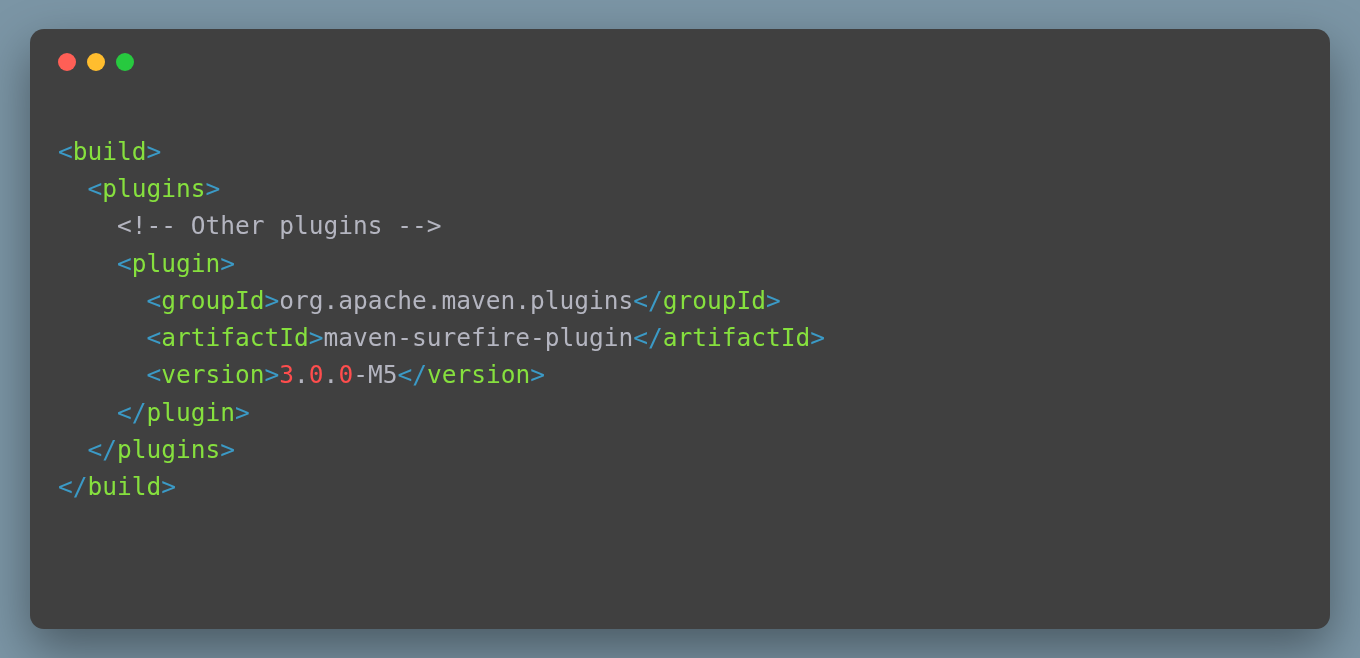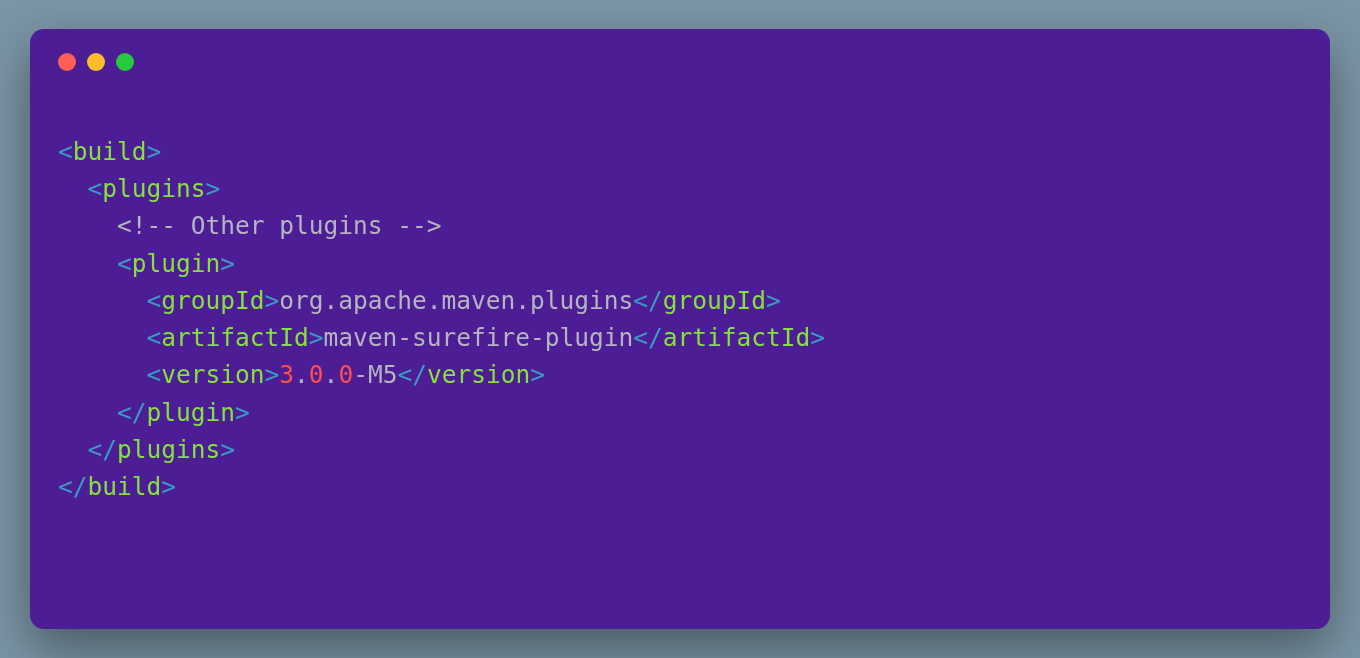--- a/index.html
+++ b/index.html
@@ -6,21 +6,21 @@
     body {
       background: #7b95a5;
       display: flex;
       align-items: center;
       justify-content: center;
       min-height: 658px;
       width: 1360px;
       font-family: ui-monospace, "SF Mono", Menlo, Monaco, Consolas, monospace;
     }
     .window {
-      background: #4c1d95;
+      background: #404040;
       width: 1300px;
       height: 600px;
       border-radius: 14px;
       box-shadow: 0 20px 50px rgba(0,0,0,0.4);
       padding: 24px 28px;
       overflow: hidden;
     }
     .titlebar {
       display: flex;
       gap: 11px;

